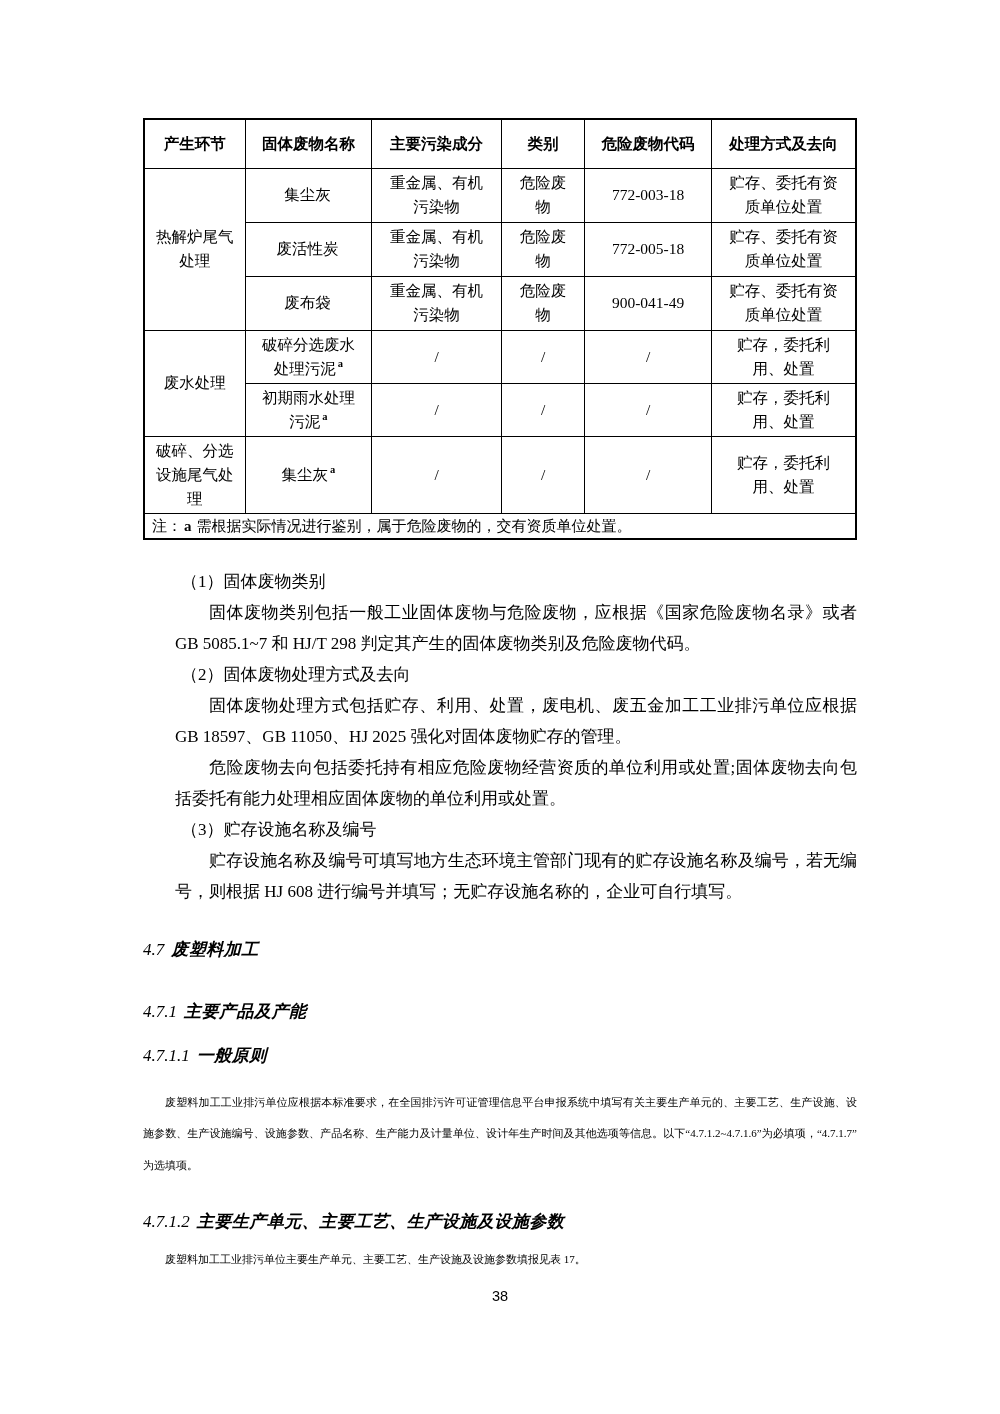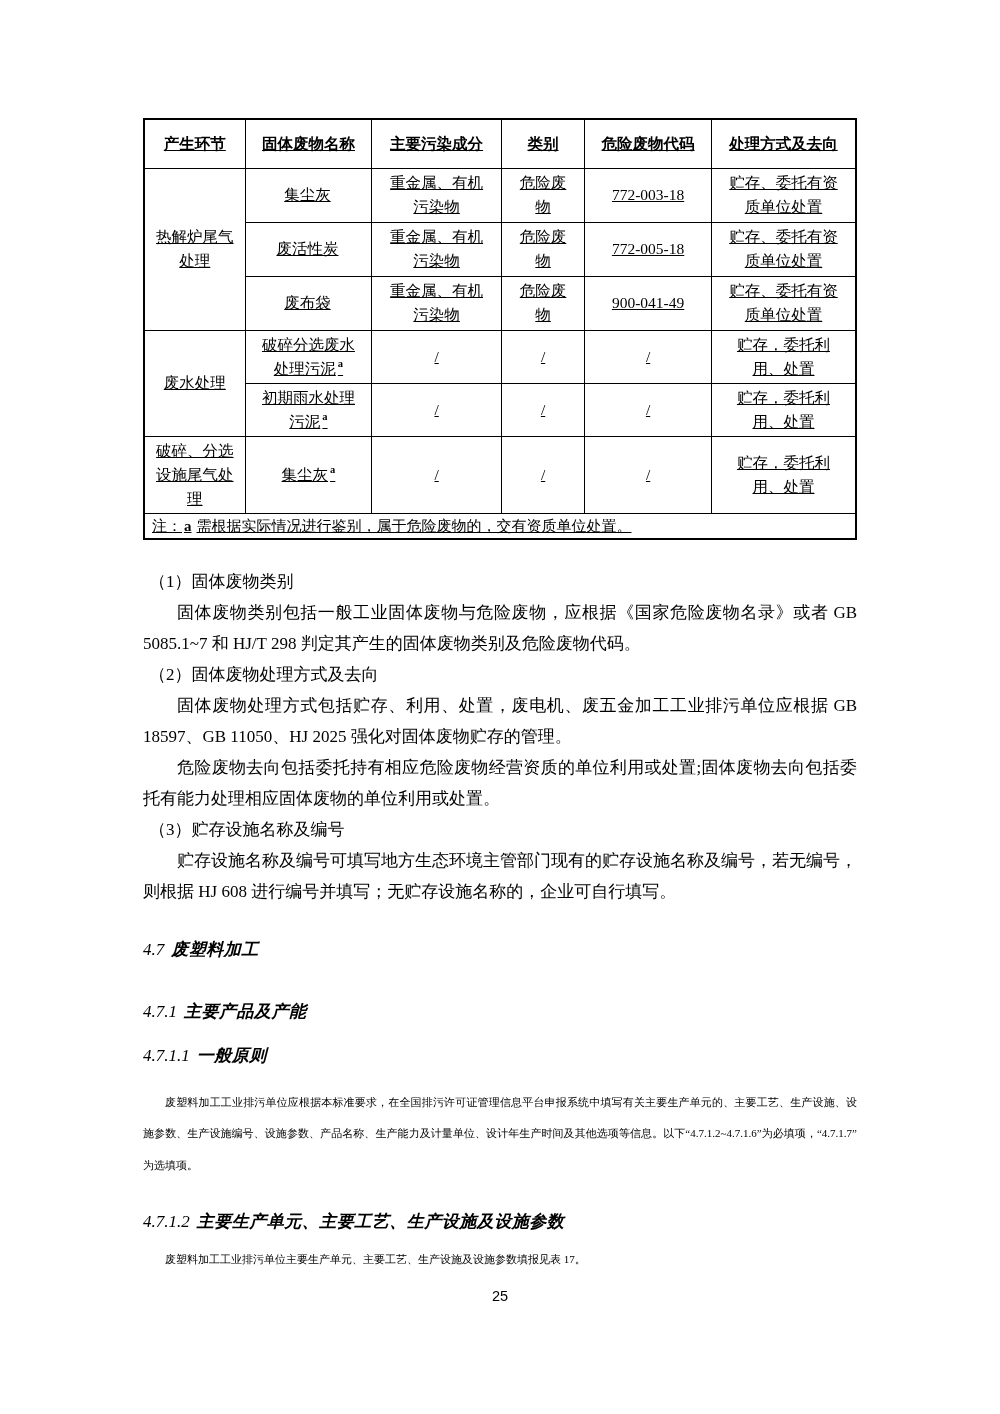--- a/index.html
+++ b/index.html
@@ -24,21 +24,20 @@
     border: 2px solid #000;
   }
   table.waste th, table.waste td {
     border: 1px solid #000;
     text-align: center;
     vertical-align: middle;
     font-size: 15.5px;
     line-height: 24px;
     padding: 2px 11px;
     word-break: break-all;
-    text-decoration: underline;
   }
   table.waste thead th {
     font-weight: bold;
     height: 49px;
     font-size: 15.5px;
   }
   table.waste td.h2line { height: 54px; }
   table.waste td.h2lineS { height: 52px; }
   table.waste td.h1line { height: 48px; }
   table.waste sup {
@@ -57,20 +56,21 @@
     word-break: normal;
   }
   .note-marker { font-weight: bold; font-family: "Liberation Serif", serif; margin: 0 5px 0 2px; }
 
   
   .content { margin-top: 26px; }
   .content p {
     font-size: 17px;
     line-height: 31px;
     text-align: justify;
+    margin-left: 32px;
   }
   .content p.indent { text-indent: 2em; }
   .content p.label { text-indent: 0.35em; }
 
   
   .sec {
     font-size: 17px;
     line-height: 21px;
     font-weight: bold;
     font-family: "Liberation Sans", "DejaVu Sans", sans-serif;
@@ -211,13 +211,13 @@
   <div class="sec sec-h4">
     <span class="num">4.7.1.2</span><span>主要生产单元、主要工艺、生产设施及设施参数</span>
   </div>
 
   <div class="para-block para-single">
     <p>废塑料加工工业排污单位主要生产单元、主要工艺、生产设施及设施参数填报见表 17。</p>
   </div>
 
 </div>
 
-<div class="page-number">25</div>
+<div class="page-number">38</div>
 
 </body></html>

